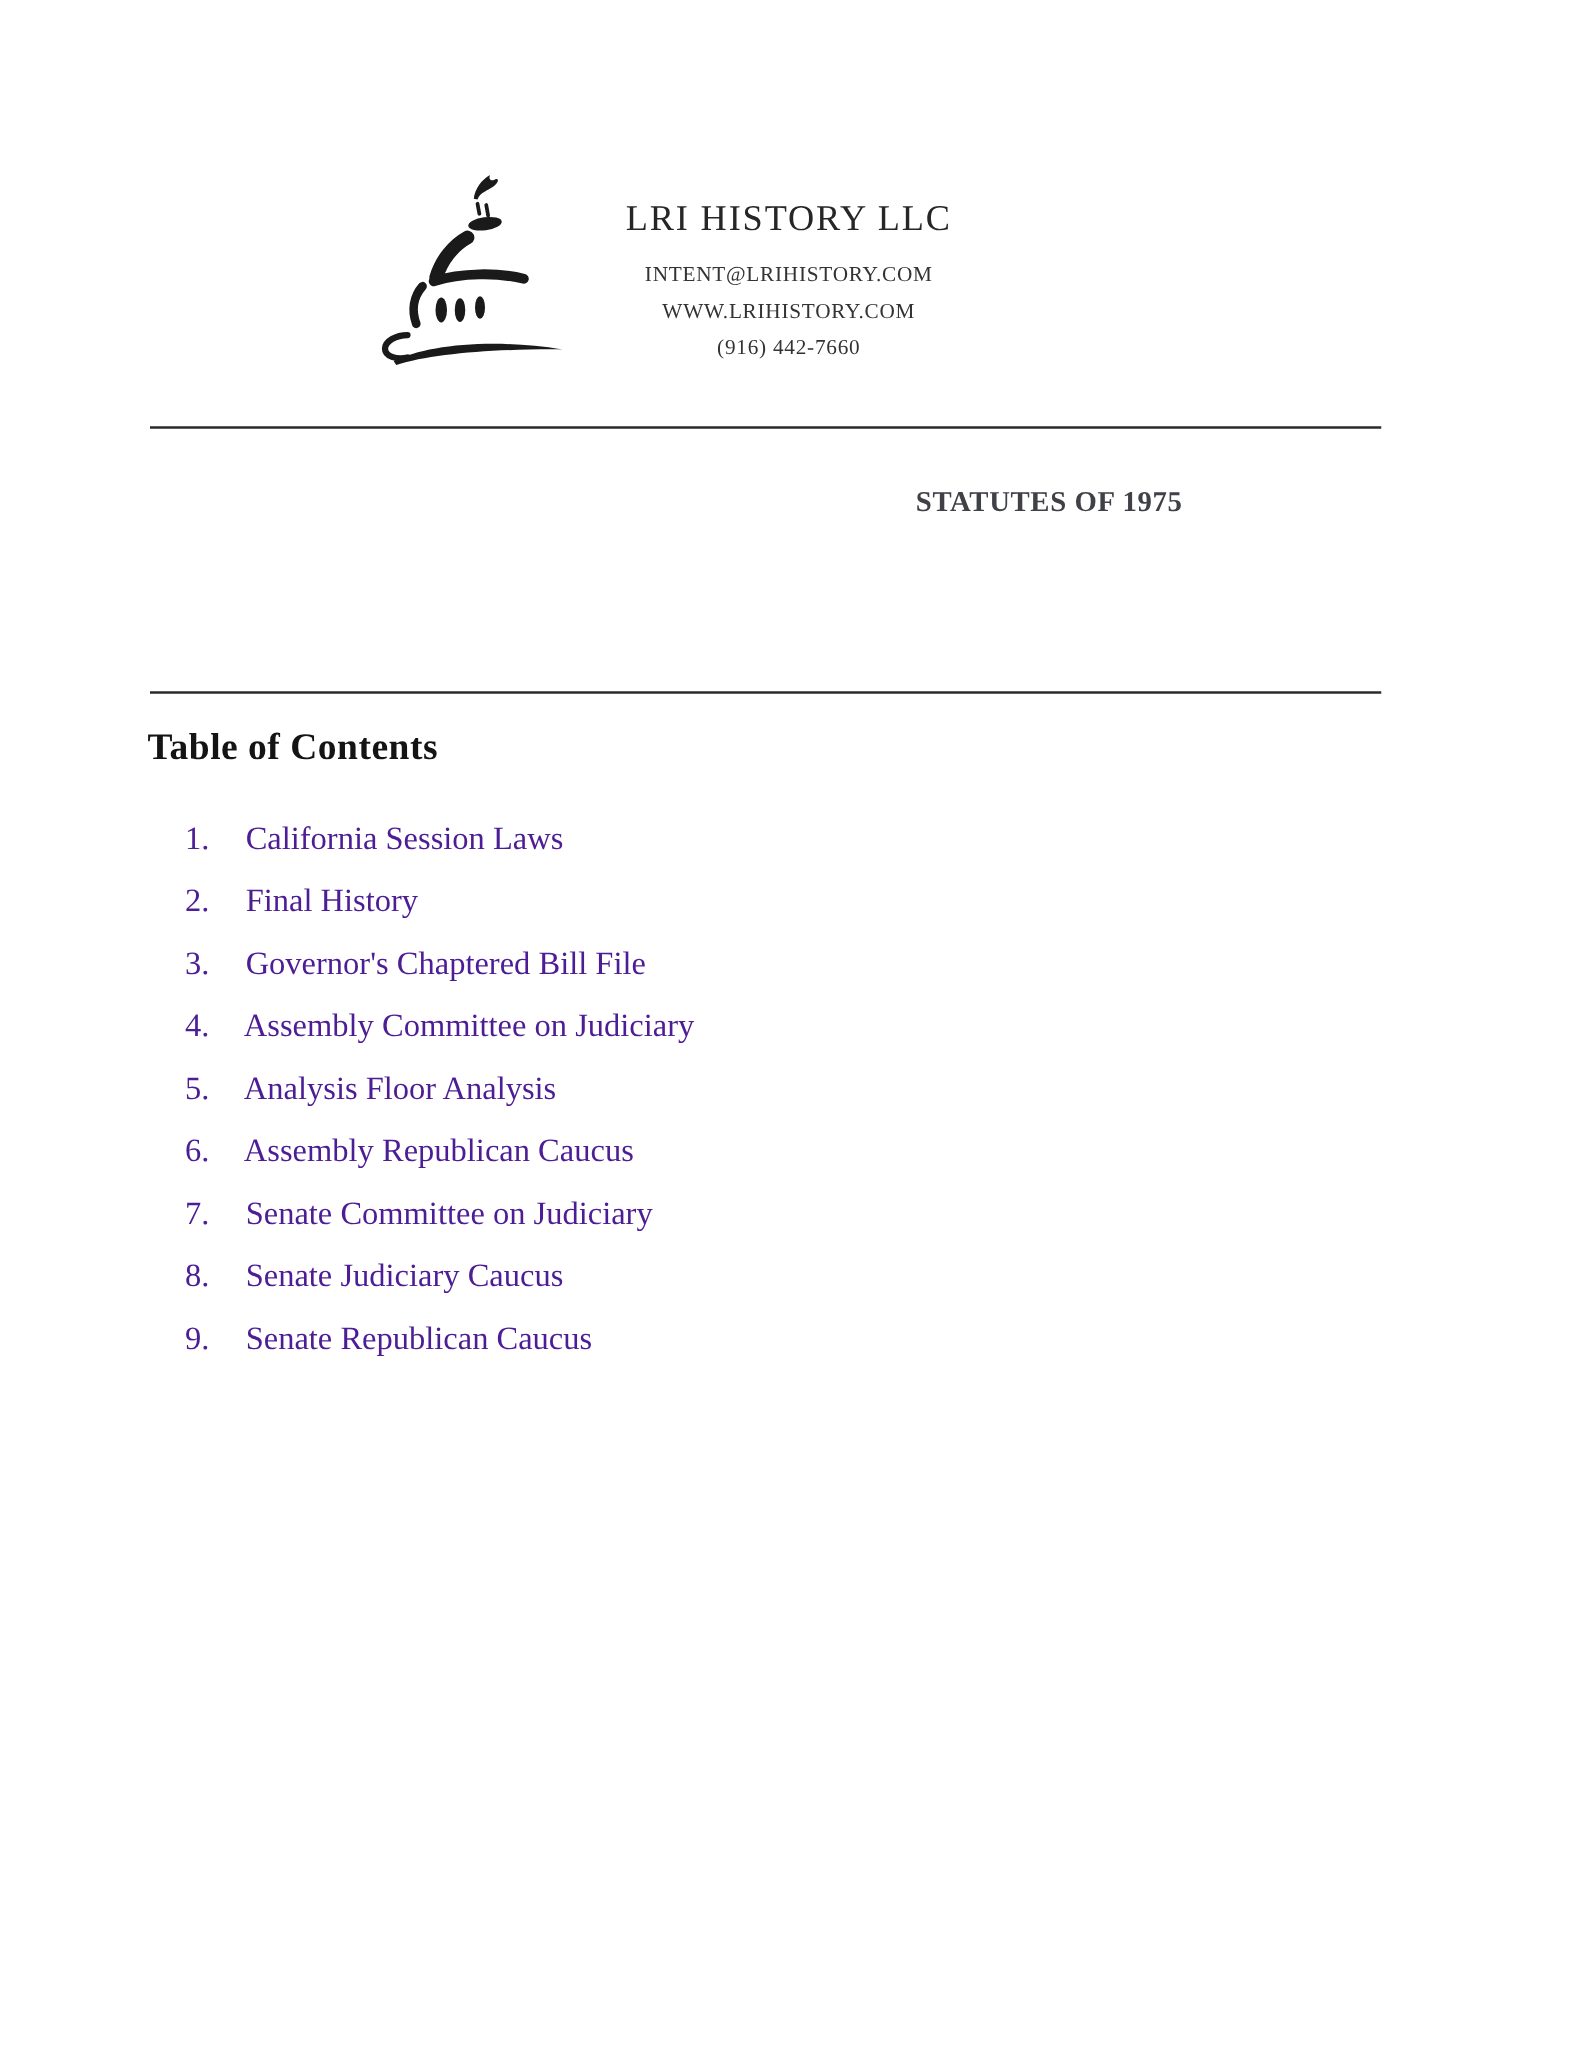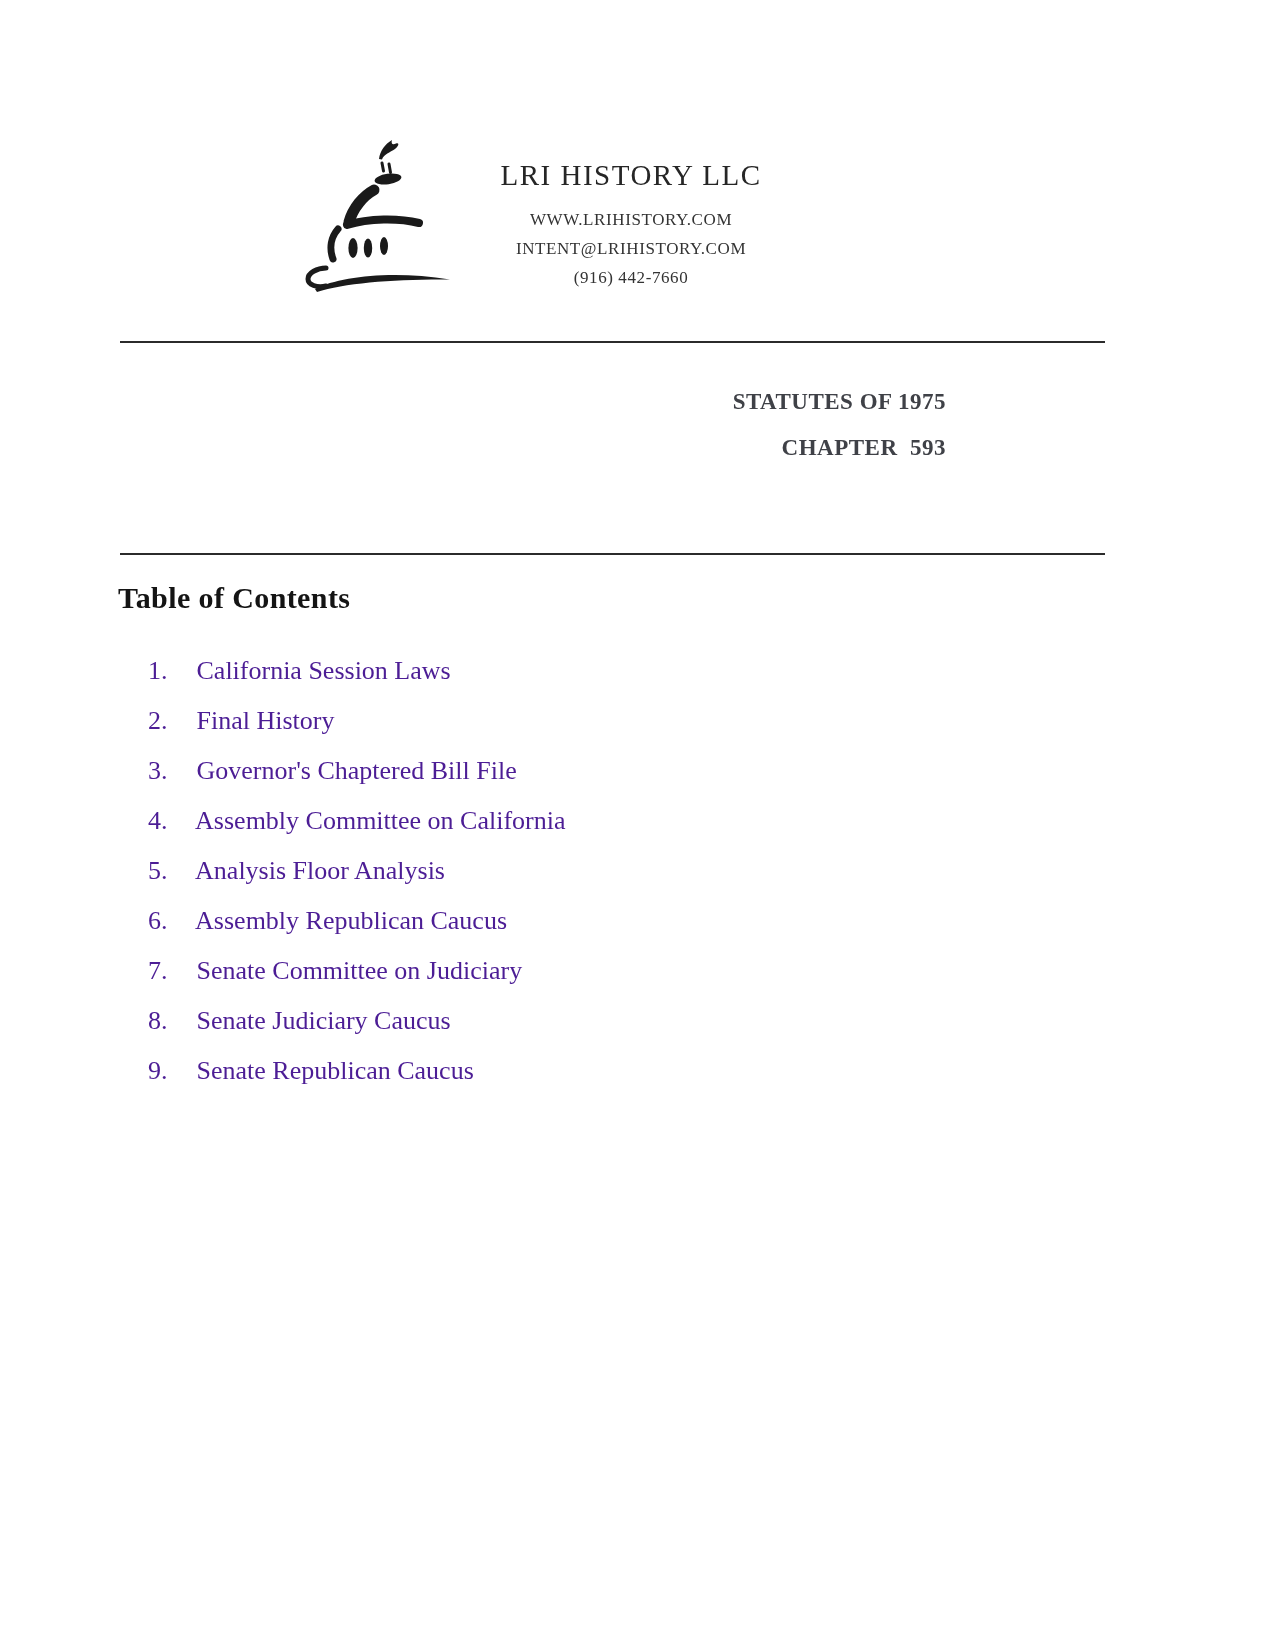--- a/index.html
+++ b/index.html
@@ -132,31 +132,30 @@
         <path d="M54,99 C76,92 106,92 126,97" stroke-width="8"></path>
 
         <path d="M45,103 C38,111 36,122 40,133" stroke-width="7"></path>
 
         <path d="M33,142 C24,142 15,147 15,153 C15,159 24,162 33,160" stroke-width="5"></path>
       </g>
     </svg>
 
     <div class="company-block">
       <div class="company-name">LRI HISTORY LLC</div>
+      <div class="company-line">INTENT@LRIHISTORY.COM</div>
       <div class="company-line">WWW.LRIHISTORY.COM</div>
-      <div class="company-line">INTENT@LRIHISTORY.COM</div>
       <div class="company-line">(916) 442-7660</div>
     </div>
   </div>
 
   <div class="rule rule-1"></div>
 
   <div class="case-heading">
     <div class="case-line">STATUTES OF 1975</div>
-    <div class="case-line">CHAPTER  593</div>
   </div>
 
   <div class="rule rule-2"></div>
 
   <h1 class="toc-title">Table of Contents</h1>
 
   <ol class="toc-list">
     <li>
       <span class="num">1.</span>
       <span class="label">California Session Laws</span>
@@ -164,21 +163,21 @@
     <li>
       <span class="num">2.</span>
       <span class="label">Final History</span>
     </li>
     <li>
       <span class="num">3.</span>
       <span class="label">Governor's Chaptered Bill File</span>
     </li>
     <li>
       <span class="num">4.</span>
-      <span class="label">Assembly Committee on California</span>
+      <span class="label">Assembly Committee on Judiciary</span>
     </li>
     <li>
       <span class="num">5.</span>
       <span class="label">Analysis Floor Analysis</span>
     </li>
     <li>
       <span class="num">6.</span>
       <span class="label">Assembly Republican Caucus</span>
     </li>
     <li>

